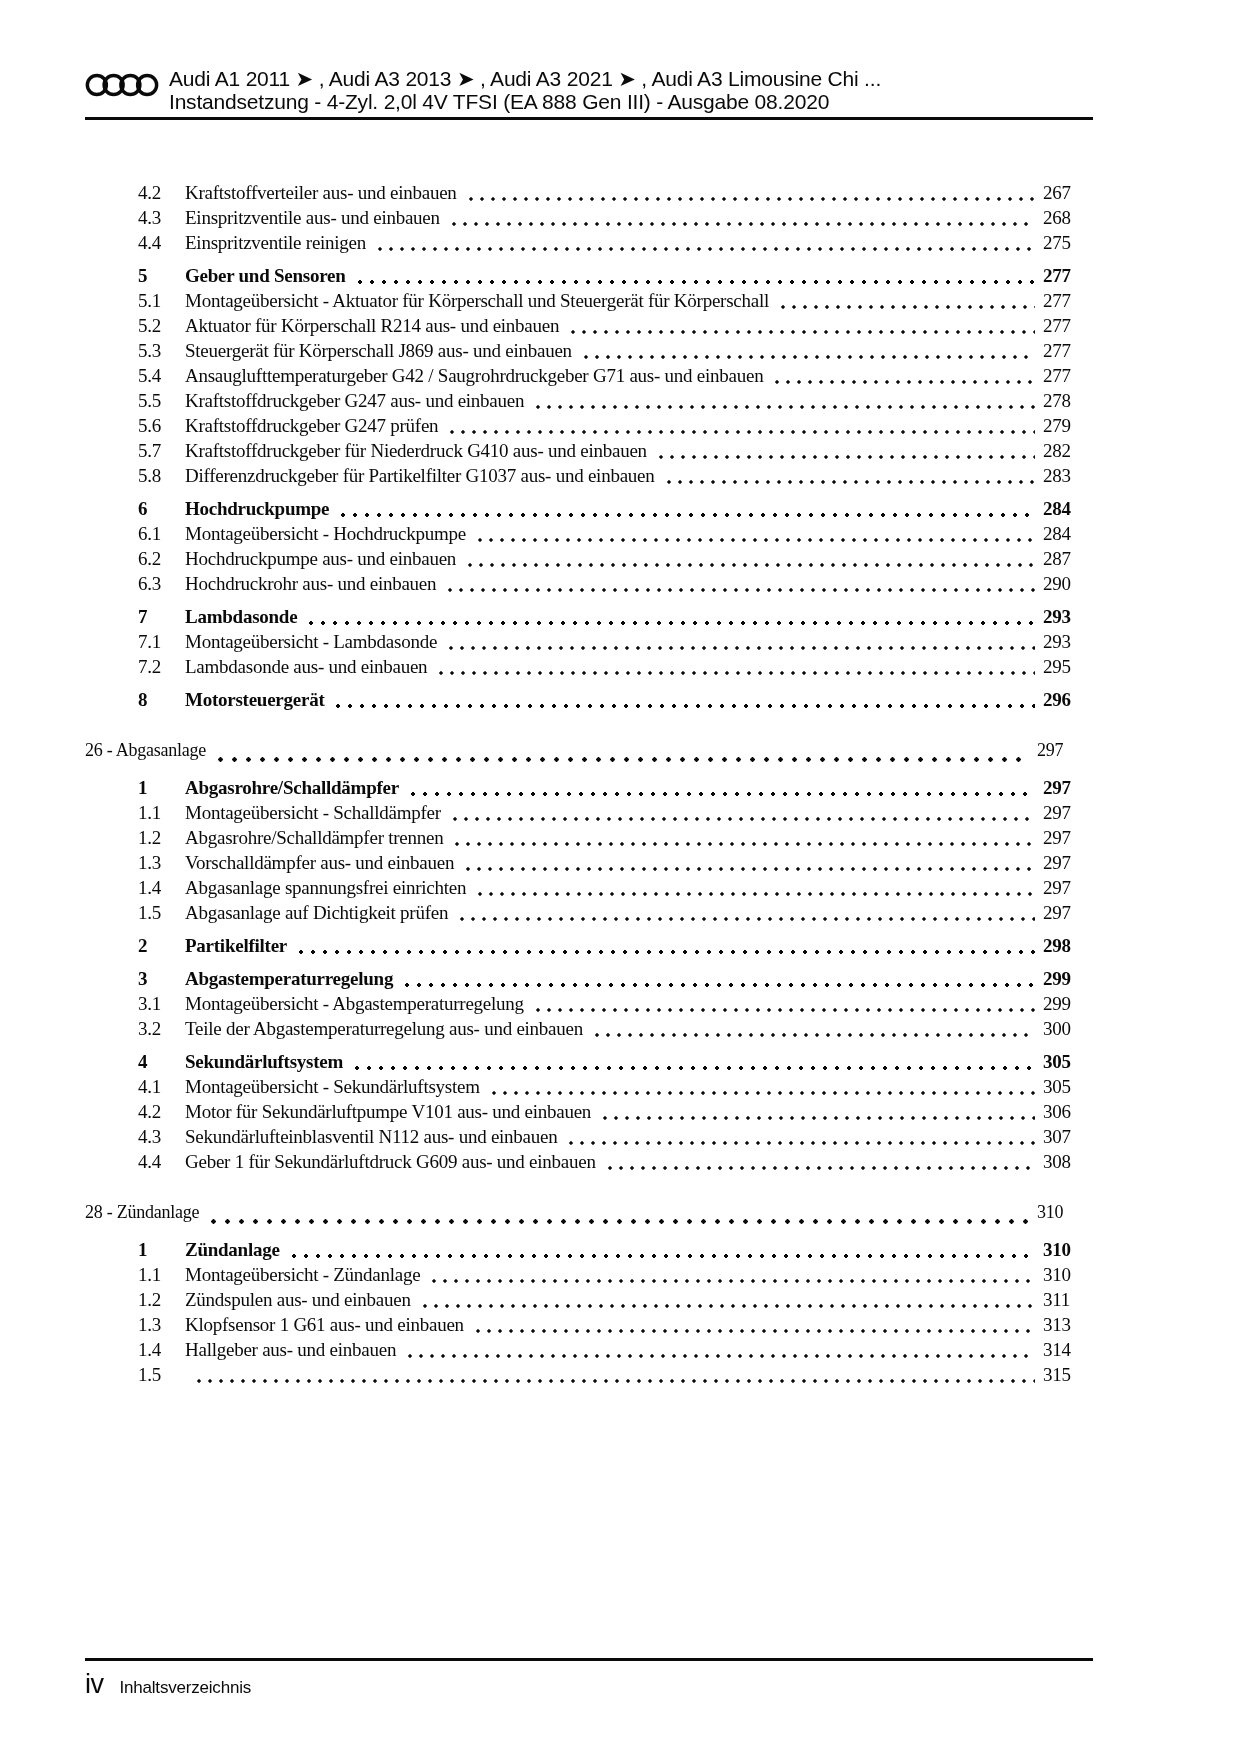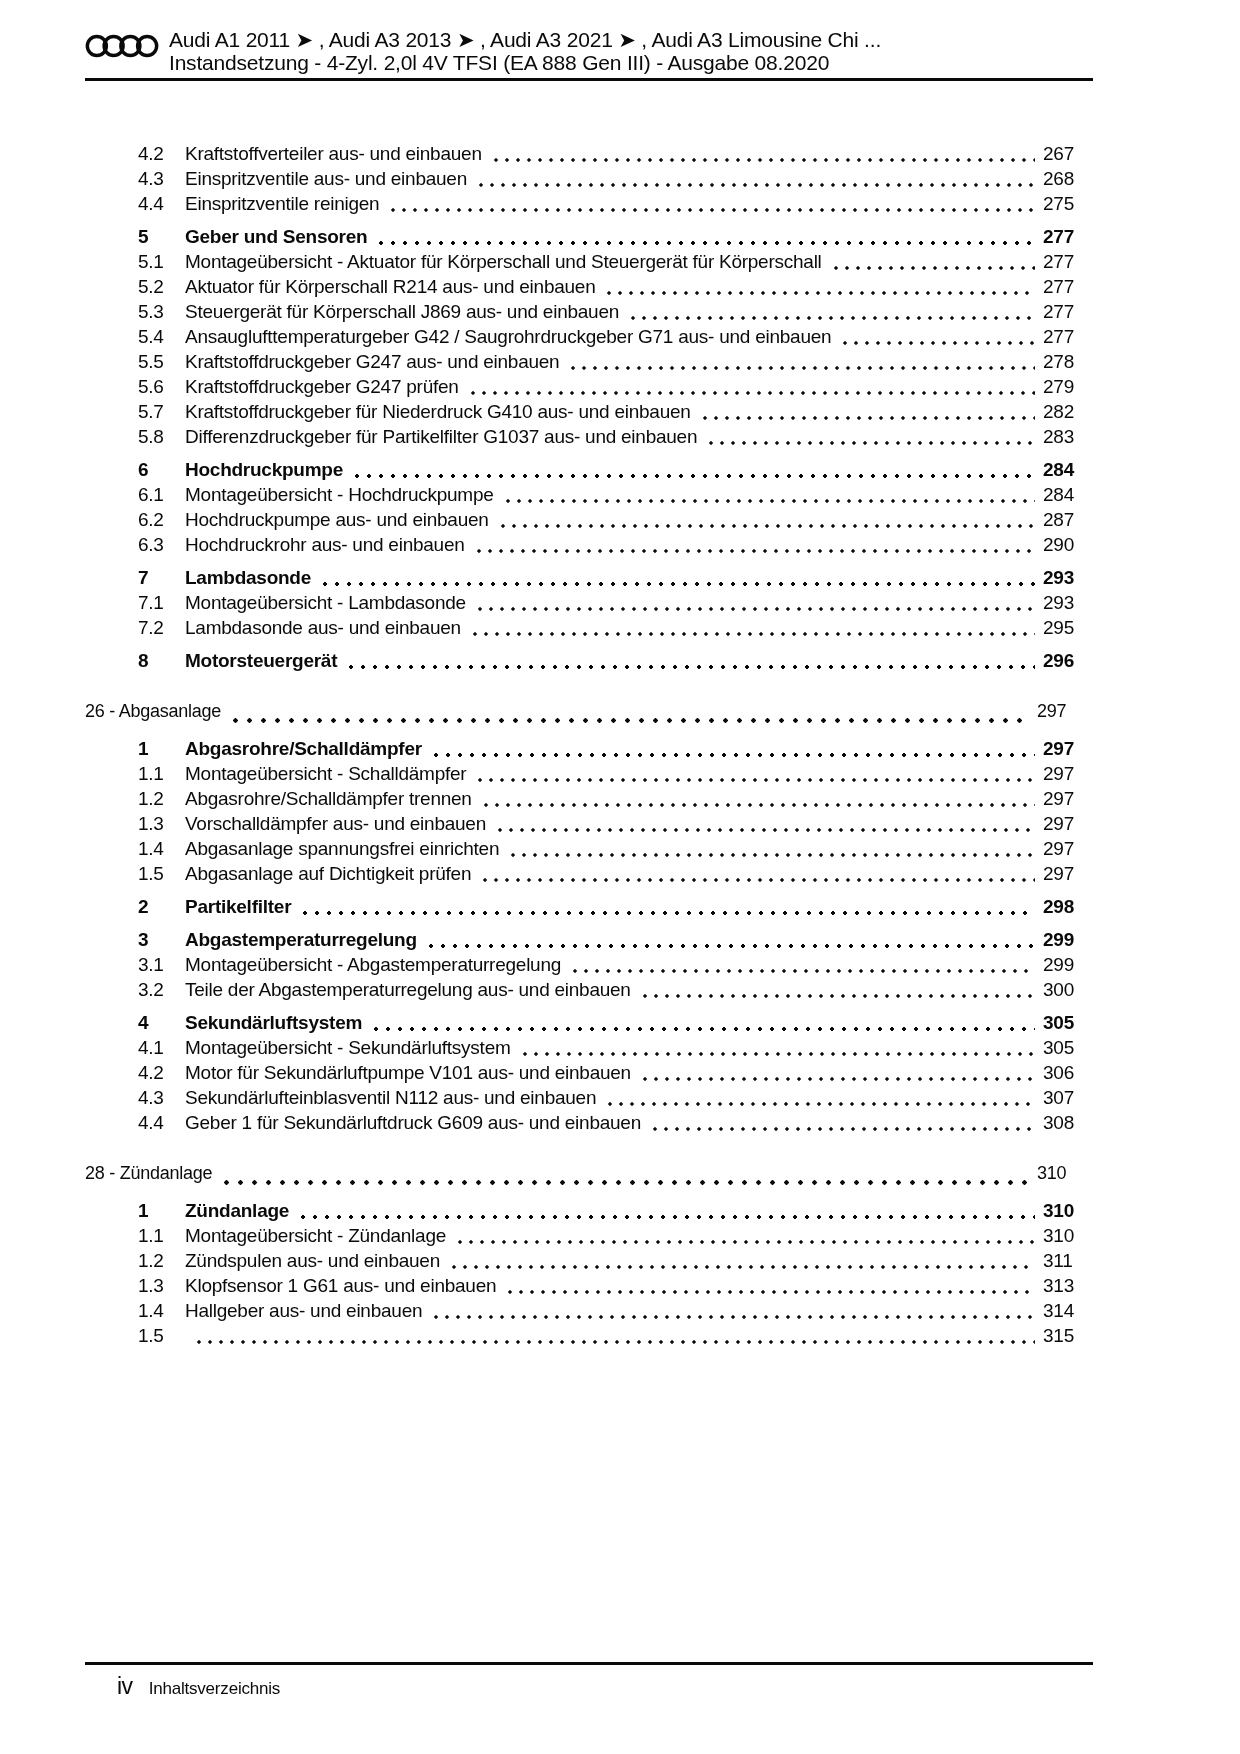--- a/index.html
+++ b/index.html
@@ -16,38 +16,39 @@
   }
   .content{
     width:1008px;
     margin-left:85px;
     display:flex;flex-direction:column;
     flex:1;
   }
   
   .hdr{
     display:flex;align-items:flex-start;
-    padding-top:28px;
+    padding-top:67px;
   }
   .hdr .rings{flex:0 0 auto;margin-top:2px;}
   .hdr-text{
     margin-left:10px;
     font-size:21px;line-height:23px;
     letter-spacing:-0.2px;
     white-space:nowrap;
   }
   .hdr-rule{
     border:none;height:3px;background:#0a0a0a;margin:4px 0 0 0;width:100%;
   }
   
   .toc{margin-top:60px;}
   .row{
     display:flex;align-items:baseline;
     font-size:19px;line-height:25px;
     letter-spacing:-0.25px;
+    font-family:Liberation Serif, serif;
   }
   .row .num{
     flex:0 0 auto;
     width:47px;
     margin-left:53px;
   }
   .row .title{flex:0 0 auto;white-space:nowrap;}
   .row .leader{
     flex:1 1 auto;
     align-self:flex-end;
@@ -77,21 +78,21 @@
     background-size:14px 5px;
   }
   .row.lvl-chapter .pg{min-width:56px;}
   
   .spacer{flex:1 1 auto;}
   .ftr-rule{border:none;height:3px;background:#0a0a0a;margin:0;width:100%;}
   .ftr{
     display:flex;align-items:baseline;
     margin-top:8px;margin-bottom:54px;
   }
-  .ftr .folio{font-size:23px;letter-spacing:-0.5px;margin-left:32px;}
+  .ftr .folio{font-size:27px;letter-spacing:-0.5px;}
   .ftr .ftr-label{font-size:17px;margin-left:16px;letter-spacing:-0.2px;}
 </style>
 </head>
 <body>
 
 <div class="page">
   <div class="content">
 
     <div class="hdr">
       <svg class="rings" width="74" height="32" viewBox="0 0 96 42" aria-hidden="true">

